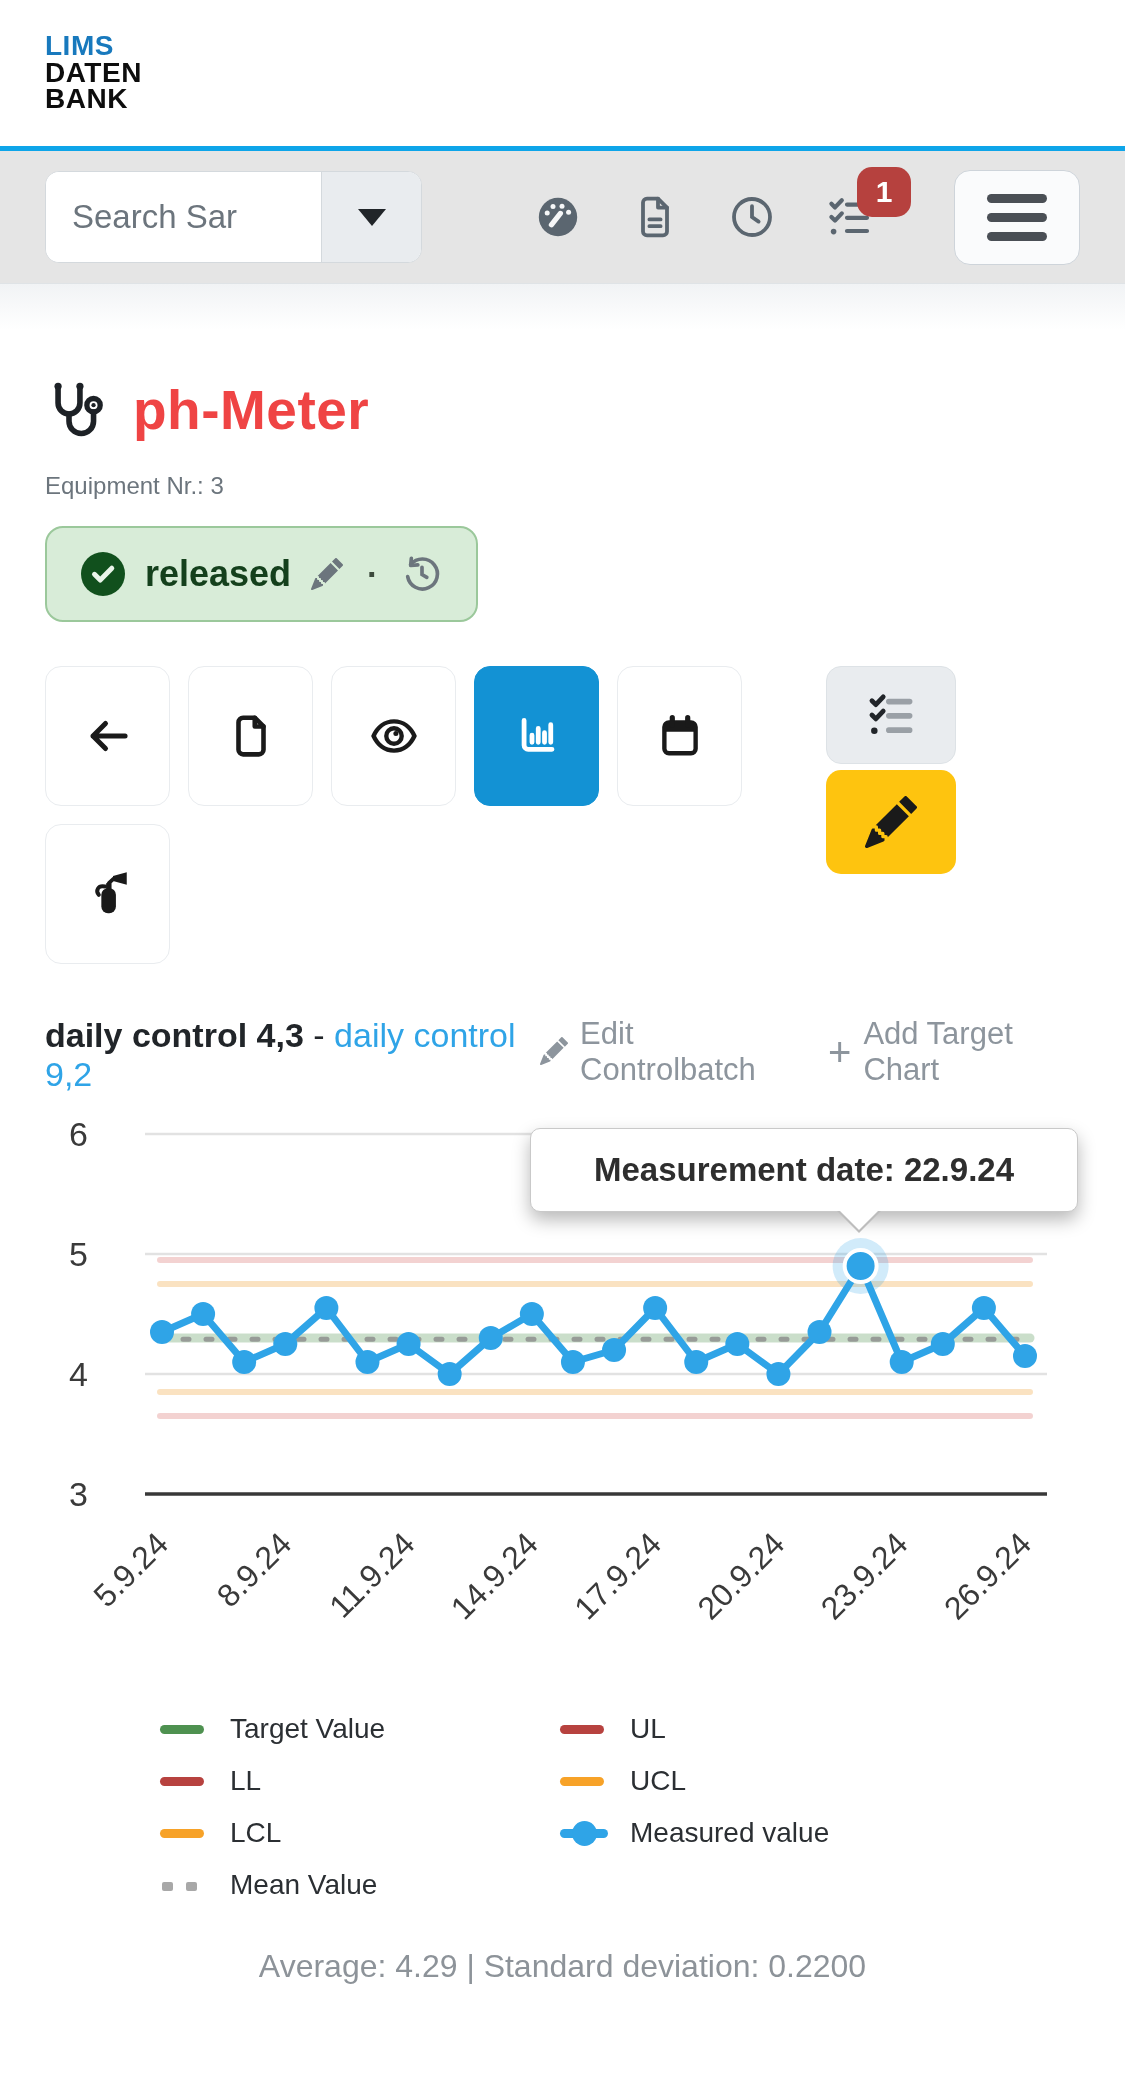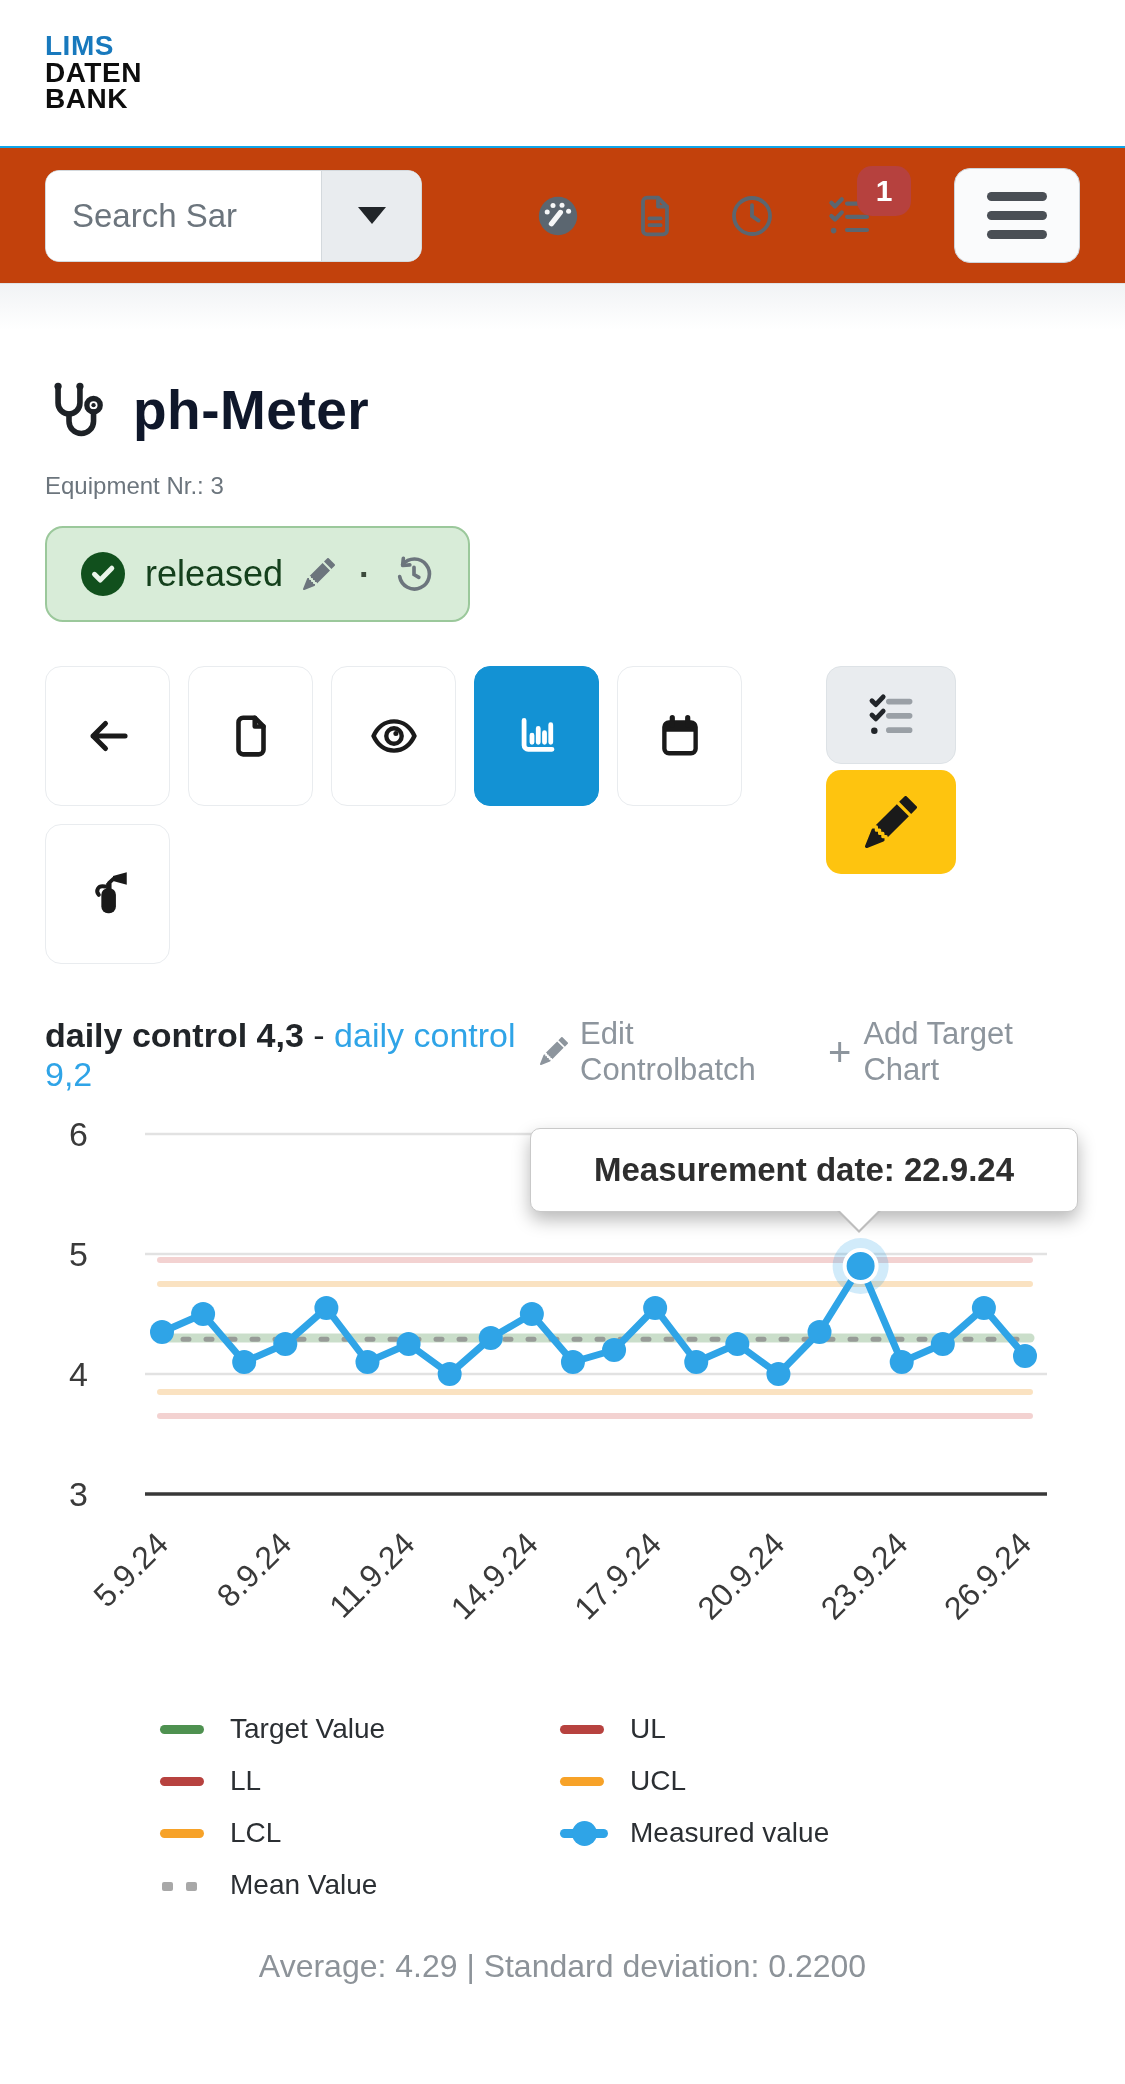--- a/index.html
+++ b/index.html
@@ -12,21 +12,21 @@
   svg { display:block; font-family:"Liberation Sans", sans-serif; }
 
   
   .app-header{ height:146px; background:#fff; display:flex; align-items:center; padding:0 45px; }
   .logo{ display:flex; flex-direction:column; line-height:.95; font-weight:800; font-size:28px; letter-spacing:.5px; cursor:pointer; }
   .logo .l-blue{ color:#1879bd; }
   .logo .l-black{ color:#0d0d0d; }
   .app-title{ margin-left:72px; font-size:61px; font-weight:400; color:#999ea3; letter-spacing:1px; }
 
   
-  .toolbar{ height:138px; background:#c2410c; border-top:2px solid #0ea5e9; border-bottom:1px solid #dfe3e6;
+  .toolbar{ height:138px; background:#e5e5e5; border-top:5px solid #0ea5e9; border-bottom:1px solid #dfe3e6;
             display:flex; align-items:center; padding:0 45px; }
   .toolbar-fade{ height:46px; background:linear-gradient(#f1f3f5,#ffffff); }
   .search-group{ display:flex; height:92px; width:377px; border:1px solid #d4d9dd; border-radius:14px; overflow:hidden; background:#fff; }
   .search-input{ flex:1; border:0; outline:none; padding:0 26px; font-size:33px; color:#495057;
                  font-family:"Liberation Sans", sans-serif; min-width:0; }
   .search-input::placeholder{ color:#6c757d; opacity:1; }
   .search-caret-btn{ width:100px; background:#e9ecef; border:0; border-left:1px solid #d4d9dd; cursor:pointer;
                      display:flex; align-items:center; justify-content:center; }
   .caret-down{ width:0; height:0; border-left:14px solid transparent; border-right:14px solid transparent; border-top:17px solid #212529; }
   .icon-group{ display:flex; align-items:center; gap:49px; margin-left:112px; }
@@ -36,27 +36,27 @@
                 background:#b6413e; color:#fff; font-size:30px; font-weight:700;
                 display:flex; align-items:center; justify-content:center; padding:0 10px; }
   .menu-btn{ margin-left:auto; width:126px; height:95px; border:1px solid #ced4da; border-radius:16px; background:#fafbfc;
              display:flex; flex-direction:column; align-items:center; justify-content:center; gap:10px; cursor:pointer; }
   .menu-bar{ width:60px; height:9px; border-radius:5px; background:#4a4f55; }
 
   
   .main{ padding:0 45px; }
   .title-row{ margin-top:48px; display:flex; align-items:center; gap:24px; }
   .equip-icon{ width:64px; height:64px; color:#1d2126; }
-  .page-title{ font-size:55px; font-weight:700; color:#0f172a; letter-spacing:.5px; }
+  .page-title{ font-size:55px; font-weight:700; color:#ef4444; letter-spacing:.5px; }
   .equipment-line{ margin-top:30px; font-size:24px; color:#6c757d; }
 
   .status-badge{ margin-top:26px; display:inline-flex; align-items:center; gap:20px; height:96px;
                  background:#d8ecd8; border:2px solid #9bc89b; border-radius:18px; padding:0 34px; }
   .status-badge .check-icon{ width:44px; height:44px; }
-  .status-text{ font-size:36px; color:#14401c; }
+  .status-text{ font-size:36px; color:#14401c;font-weight:bold; }
   .status-edit-icon{ width:32px; height:32px; color:#6c757d; cursor:pointer; }
   .status-sep{ color:#3c4a3c; font-size:34px; font-weight:700; margin:0 4px; }
   .status-history-icon{ width:40px; height:40px; color:#6c757d; cursor:pointer; }
 
   
   .actions-row{ margin-top:44px; display:flex; align-items:flex-start; }
   .actions-left{ display:flex; flex-wrap:wrap; gap:18px 18px; width:700px; }
   .act-btn{ width:125px; height:140px; background:#fff; border:1px solid #e9ecef; border-radius:16px;
             display:flex; align-items:center; justify-content:center; cursor:pointer; color:#1a1a1a; }
   .act-btn svg{ width:50px; height:50px; }

